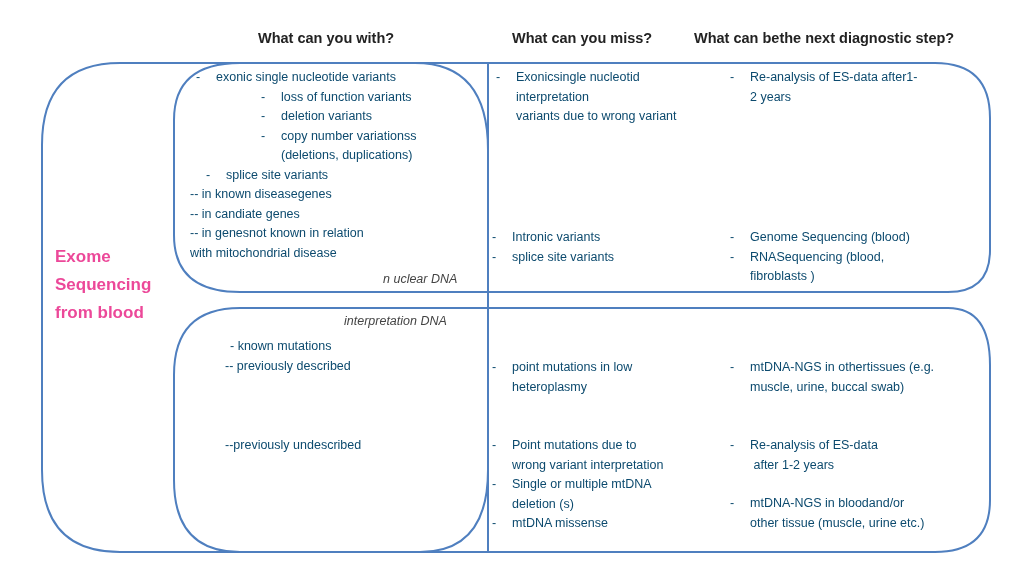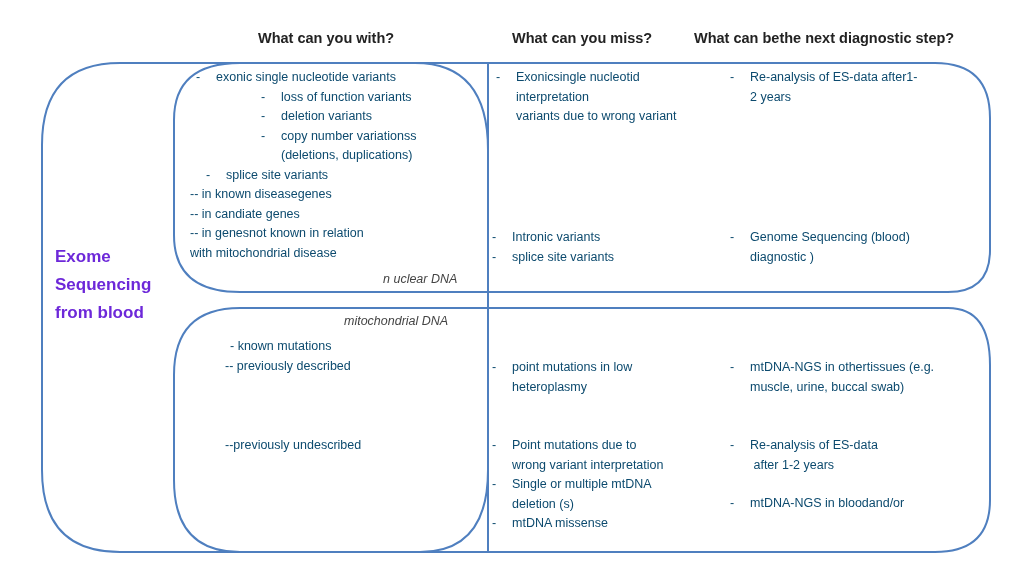--- a/index.html
+++ b/index.html
@@ -1,21 +1,21 @@
 <!DOCTYPE html>
 <html><head>
 <meta charset="utf-8">
 <style>
   html, body { margin: 0; padding: 0; background: #ffffff; }
   body { width: 1024px; height: 575px; position: relative; overflow: hidden;
          font-family: "Liberation Sans", "DejaVu Sans", sans-serif; color: #3a3a3a; }
   svg.frame { position: absolute; left: 0; top: 0; }
   .hdr { position: absolute; top: 30px; font-weight: bold; font-size: 14.5px; color: #222; white-space: nowrap; }
   .t { position: absolute; font-size: 12.5px; line-height: 19.5px; color: #0c4a6e; white-space: nowrap; }
-  .lbl-big { position: absolute; left: 55px; top: 243px; font-weight: bold; font-size: 17px; line-height: 28px; color: #6d28d9; }
+  .lbl-big { position: absolute; left: 55px; top: 243px; font-weight: bold; font-size: 17px; line-height: 28px; color: #ec4899; }
   .ital { position: absolute; font-style: italic; font-size: 12.5px; color: #444; white-space: nowrap; }
   .dash { display: inline-block; width: 20px; }
   .row { display: block; }
 </style>
 </head>
 <body>
 
 <svg class="frame" width="1024" height="575">
 
   <path d="M 120 63 L 488 63 L 488 552 L 120 552 Q 42 552 42 470 L 42 145 Q 42 63 120 63 Z" fill="none" stroke="#4f7fbf" stroke-width="2"></path>
@@ -62,24 +62,25 @@
   <span class="row"><span class="dash">-</span><span>Intronic variants</span></span>
   <span class="row"><span class="dash">-</span><span>splice site variants</span></span>
 </div>
 
 <div class="t" style="left:730px; top:68px;">
   <span class="row"><span class="dash">-</span><span>Re-analysis of ES-data after1-</span></span>
   <span class="row" style="padding-left:20px;">2 years</span>
 </div>
 <div class="t" style="left:730px; top:228px;">
   <span class="row"><span class="dash">-</span><span>Genome Sequencing (blood)</span></span>
-  <span class="row" style="padding-left:20px;">diagnostic )</span>
+  <span class="row"><span class="dash">-</span><span>RNASequencing (blood,</span></span>
+  <span class="row" style="padding-left:20px;">fibroblasts )</span>
 </div>
 
-<div class="ital" style="left:344px; top:314px;">mitochondrial DNA</div>
+<div class="ital" style="left:344px; top:314px;">interpretation DNA</div>
 
 <div class="t" style="left:225px; top:337px;">
   <span class="row" style="padding-left:5px;">-   known mutations</span>
   <span class="row">-- previously described</span>
 </div>
 <div class="t" style="left:225px; top:436px;">
   <span class="row">--previously undescribed</span>
 </div>
 
 <div class="t" style="left:492px; top:358px;">
@@ -97,13 +98,14 @@
 <div class="t" style="left:730px; top:358px;">
   <span class="row"><span class="dash">-</span><span>mtDNA-NGS in othertissues (e.g.</span></span>
   <span class="row" style="padding-left:20px;">muscle, urine, buccal swab)</span>
 </div>
 <div class="t" style="left:730px; top:436px;">
   <span class="row"><span class="dash">-</span><span>Re-analysis of ES-data</span></span>
   <span class="row" style="padding-left:20px; white-space:pre;"> after 1-2 years</span>
 </div>
 <div class="t" style="left:730px; top:494px;">
   <span class="row"><span class="dash">-</span><span>mtDNA-NGS in bloodand/or</span></span>
+  <span class="row" style="padding-left:20px;">other tissue (muscle, urine etc.)</span>
 </div>
 
 </body></html>

